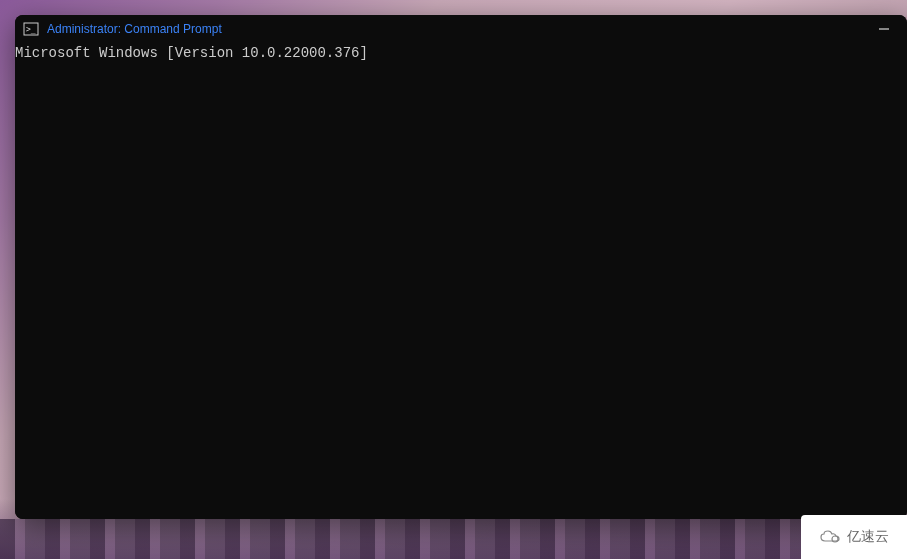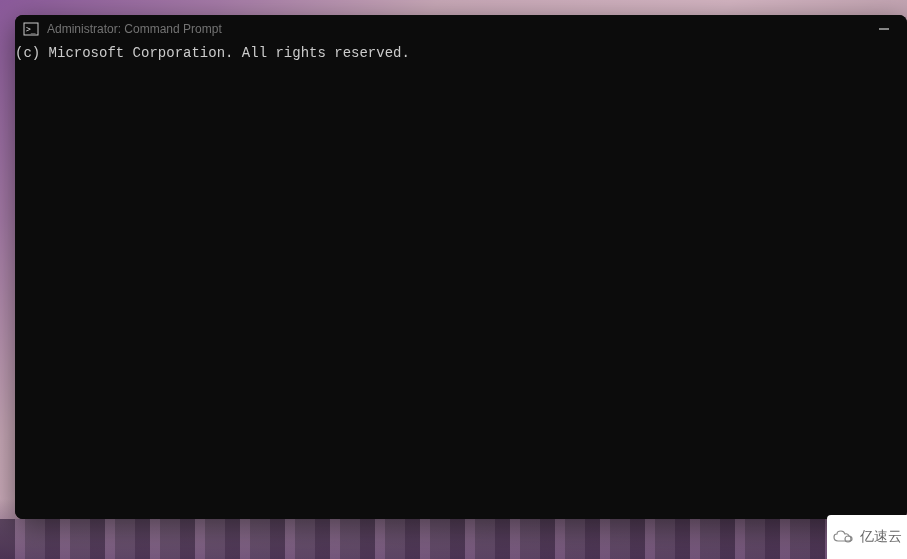--- a/index.html
+++ b/index.html
@@ -65,21 +65,21 @@
       display: flex;
       align-items: center;
       justify-content: center;
     }
     .cmd-icon svg {
       width: 16px;
       height: 16px;
     }
     .title-text {
       flex: 1;
-      color: #737373;
+      color: #3b82f6;
     }
     .win-controls {
       display: flex;
       height: 100%;
     }
     .win-btn {
       width: 46px;
       height: 28px;
       display: flex;
       align-items: center;
@@ -113,21 +113,21 @@
       margin-bottom: 1px;
       animation: blink 1s step-end infinite;
     }
     @keyframes blink {
       50% { opacity: 0; }
     }
     .watermark {
       position: absolute;
       right: 0;
       bottom: 0;
-      width: 80px;
+      width: 106px;
       height: 44px;
       background: #ffffff;
       display: flex;
       align-items: center;
       justify-content: center;
       gap: 4px;
       color: #888;
       font-size: 14px;
       border-top-left-radius: 4px;
     }
@@ -156,21 +156,21 @@
     <span class="title-text">Administrator: Command Prompt</span>
     <div class="win-controls">
       <div class="win-btn">
         <svg width="10" height="10" viewBox="0 0 10 10">
             <line x1="0" y1="5" x2="10" y2="5" stroke="#fff" stroke-width="1"></line>
           </svg>
       </div>
     </div>
   </div>
   <div class="terminal-body">
-    <div class="terminal-line">(c) Microsoft Corporation. All rights reserved.</div>
+    <div class="terminal-line">Microsoft Windows [Version 10.0.22000.376]</div>
     <div class="terminal-line"></div>
   </div>
 </div>
 
 <div class="watermark">
   <span class="watermark-logo">
     <svg width="24" height="16" viewBox="0 0 24 16">
       <path d="M6 12 Q2 12 2 8 Q2 5 5 5 Q5 2 9 2 Q12 2 13 5 Q16 4 17 7 Q20 7 20 10 Q20 12 17 12 Z" fill="none" stroke="#888" stroke-width="1.2"></path>
       <circle cx="16" cy="10" r="3" fill="none" stroke="#888" stroke-width="1.2"></circle>
     </svg>

